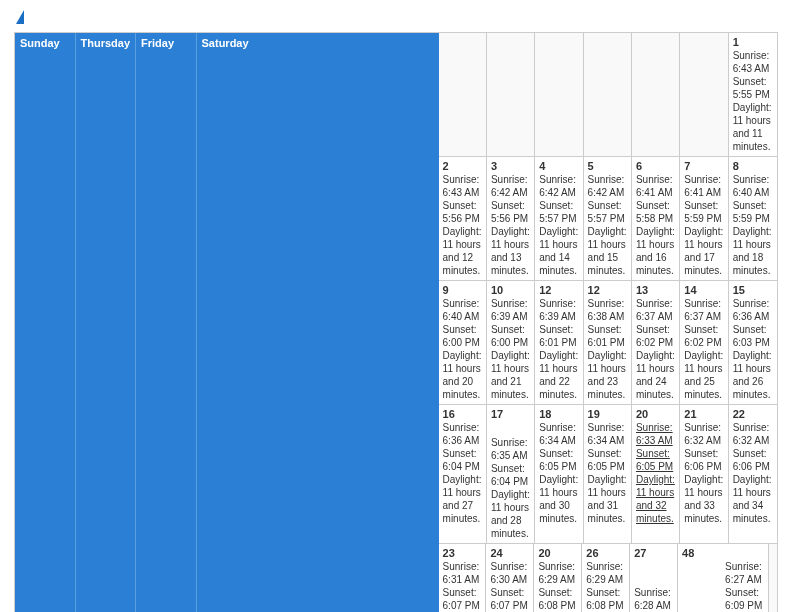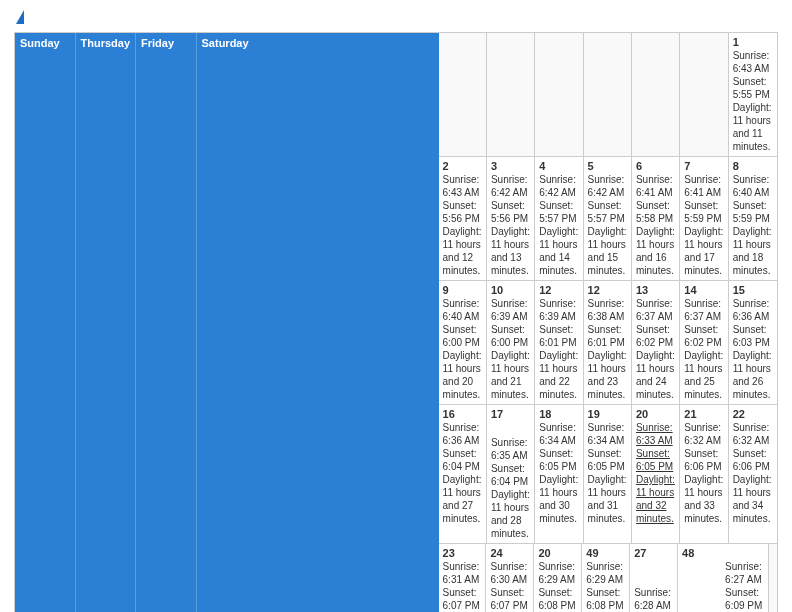--- a/index.html
+++ b/index.html
@@ -325,21 +325,21 @@
 and 37 minutes.</div>
           </div>
           <div class="cal-cell">
             <span class="day-num">20</span>
             <div class="cell-text" style="white-space: pre-line;">Sunrise: 6:29 AM
 Sunset: 6:08 PM
 Daylight: 11 hours
 and 38 minutes.</div>
           </div>
           <div class="cal-cell">
-            <span class="day-num">49</span>
+            <span class="day-num">26</span>
             <div class="cell-text" style="white-space: pre-line;">Sunrise: 6:29 AM
 Sunset: 6:08 PM
 Daylight: 11 hours
 and 39 minutes.</div>
           </div>
           <div class="cal-cell">
             <span class="day-num">27</span>
             <div class="cell-text" style="white-space: pre-line; margin-top: 27px;">Sunrise: 6:28 AM
 Sunset: 6:09 PM
 Daylight: 11 hours

